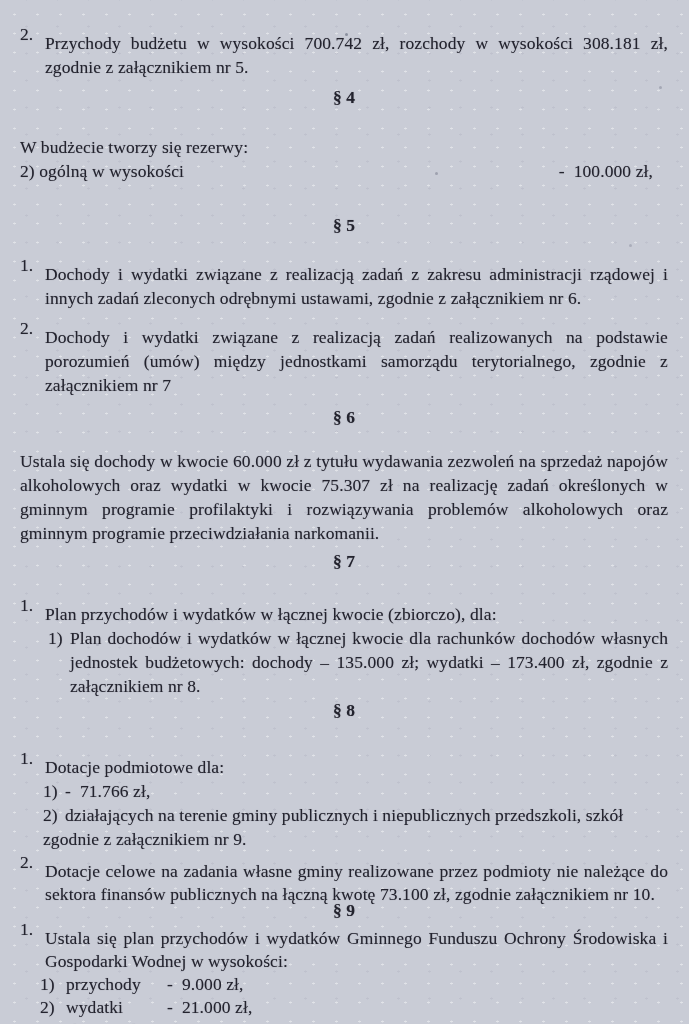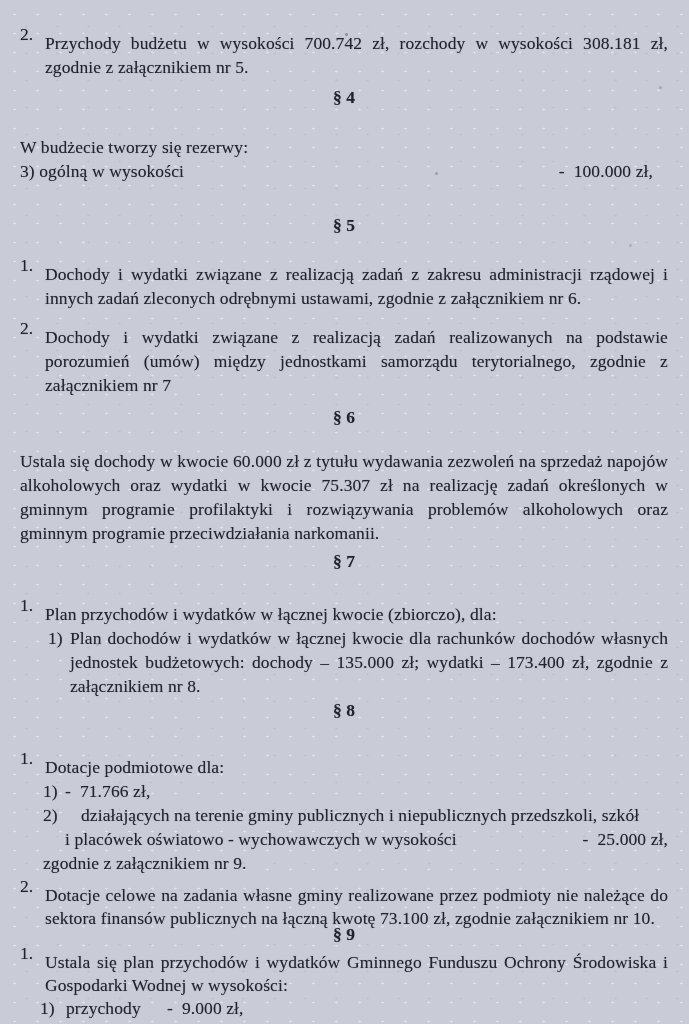--- a/index.html
+++ b/index.html
@@ -37,21 +37,21 @@
   .plain { text-align: justify; }
   .kv { display: flex; justify-content: space-between; }
   .kv .kv-label { white-space: nowrap; }
   .amount { white-space: pre; }
   
   .sub7 { margin-left: 28px; display: flex; }
   .sub7 .marker { flex: 0 0 22px; }
   .sub7 .txt { flex: 1; text-align: justify; }
   .sub8 { margin-left: 23px; display: flex; }
   .sub8 .marker { flex: 0 0 22px; }
-  .sub8 .txt { flex: 1; text-align: justify; margin-left: 16px; }
+  .sub8 .txt { flex: 1; text-align: justify; }
   .sub8kv { margin-left: 23px; display: flex; }
   .sub8kv .marker { flex: 0 0 22px; }
   .sub8kv .kv-label { flex: 1; }
   .schools2 { margin-left: 45px; display: flex; justify-content: space-between; }
   .note { margin-left: 23px; }
   .env-line { margin-left: 20px; display: flex; }
   .env-line .marker { flex: 0 0 26px; }
   .env-line .lbl { flex: 0 0 101px; }
   
   .mt4 { margin-top: 4px; } .mt6 { margin-top: 6px; } .mt8 { margin-top: 8px; }
@@ -72,21 +72,21 @@
 
   <div class="block l1">
     <span class="marker">2.</span>
     <span class="txt">Przychody budżetu w wysokości 700.742 zł, rozchody w wysokości 308.181 zł, zgodnie z załącznikiem nr 5.</span>
   </div>
 
   <div class="block sec mt6">§ 4</div>
 
   <div class="block plain mt26">W budżecie tworzy się rezerwy:</div>
   <div class="block kv">
-    <span class="kv-label">3) ogólną w wysokości</span>
+    <span class="kv-label">2) ogólną w wysokości</span>
     <span class="amount val-pad">-  100.000 zł,</span>
   </div>
 
   <div class="block sec mt30">§ 5</div>
 
   <div class="block l1 mt16">
     <span class="marker">1.</span>
     <span class="txt">Dochody i wydatki związane z realizacją zadań z zakresu administracji rządowej i innych zadań zleconych odrębnymi ustawami, zgodnie z załącznikiem nr 6.</span>
   </div>
   <div class="block l1 mt6">
@@ -116,24 +116,20 @@
     <span class="txt">Dotacje podmiotowe dla:</span>
   </div>
   <div class="block sub8kv">
     <span class="marker">1)</span>
     <span class="amount">-  71.766 zł,</span>
   </div>
   <div class="block sub8">
     <span class="marker">2)</span>
     <span class="txt">działających na terenie gminy publicznych i niepublicznych przedszkoli, szkół</span>
   </div>
-  <div class="block schools2">
-    <span class="kv-label">i placówek oświatowo - wychowawczych w wysokości</span>
-    <span class="amount">-  25.000 zł,</span>
-  </div>
   <div class="block note">zgodnie z załącznikiem nr 9.</div>
 
   <div class="block l1 tight">
     <span class="marker">2.</span>
     <span class="txt">Dotacje celowe na zadania własne gminy realizowane przez podmioty nie należące do sektora finansów publicznych na łączną kwotę 73.100 zł, zgodnie załącznikiem nr 10.</span>
   </div>
 
   <div class="block sec tight mtn7">§ 9</div>
 
   <div class="block l1 tight mtn5">

